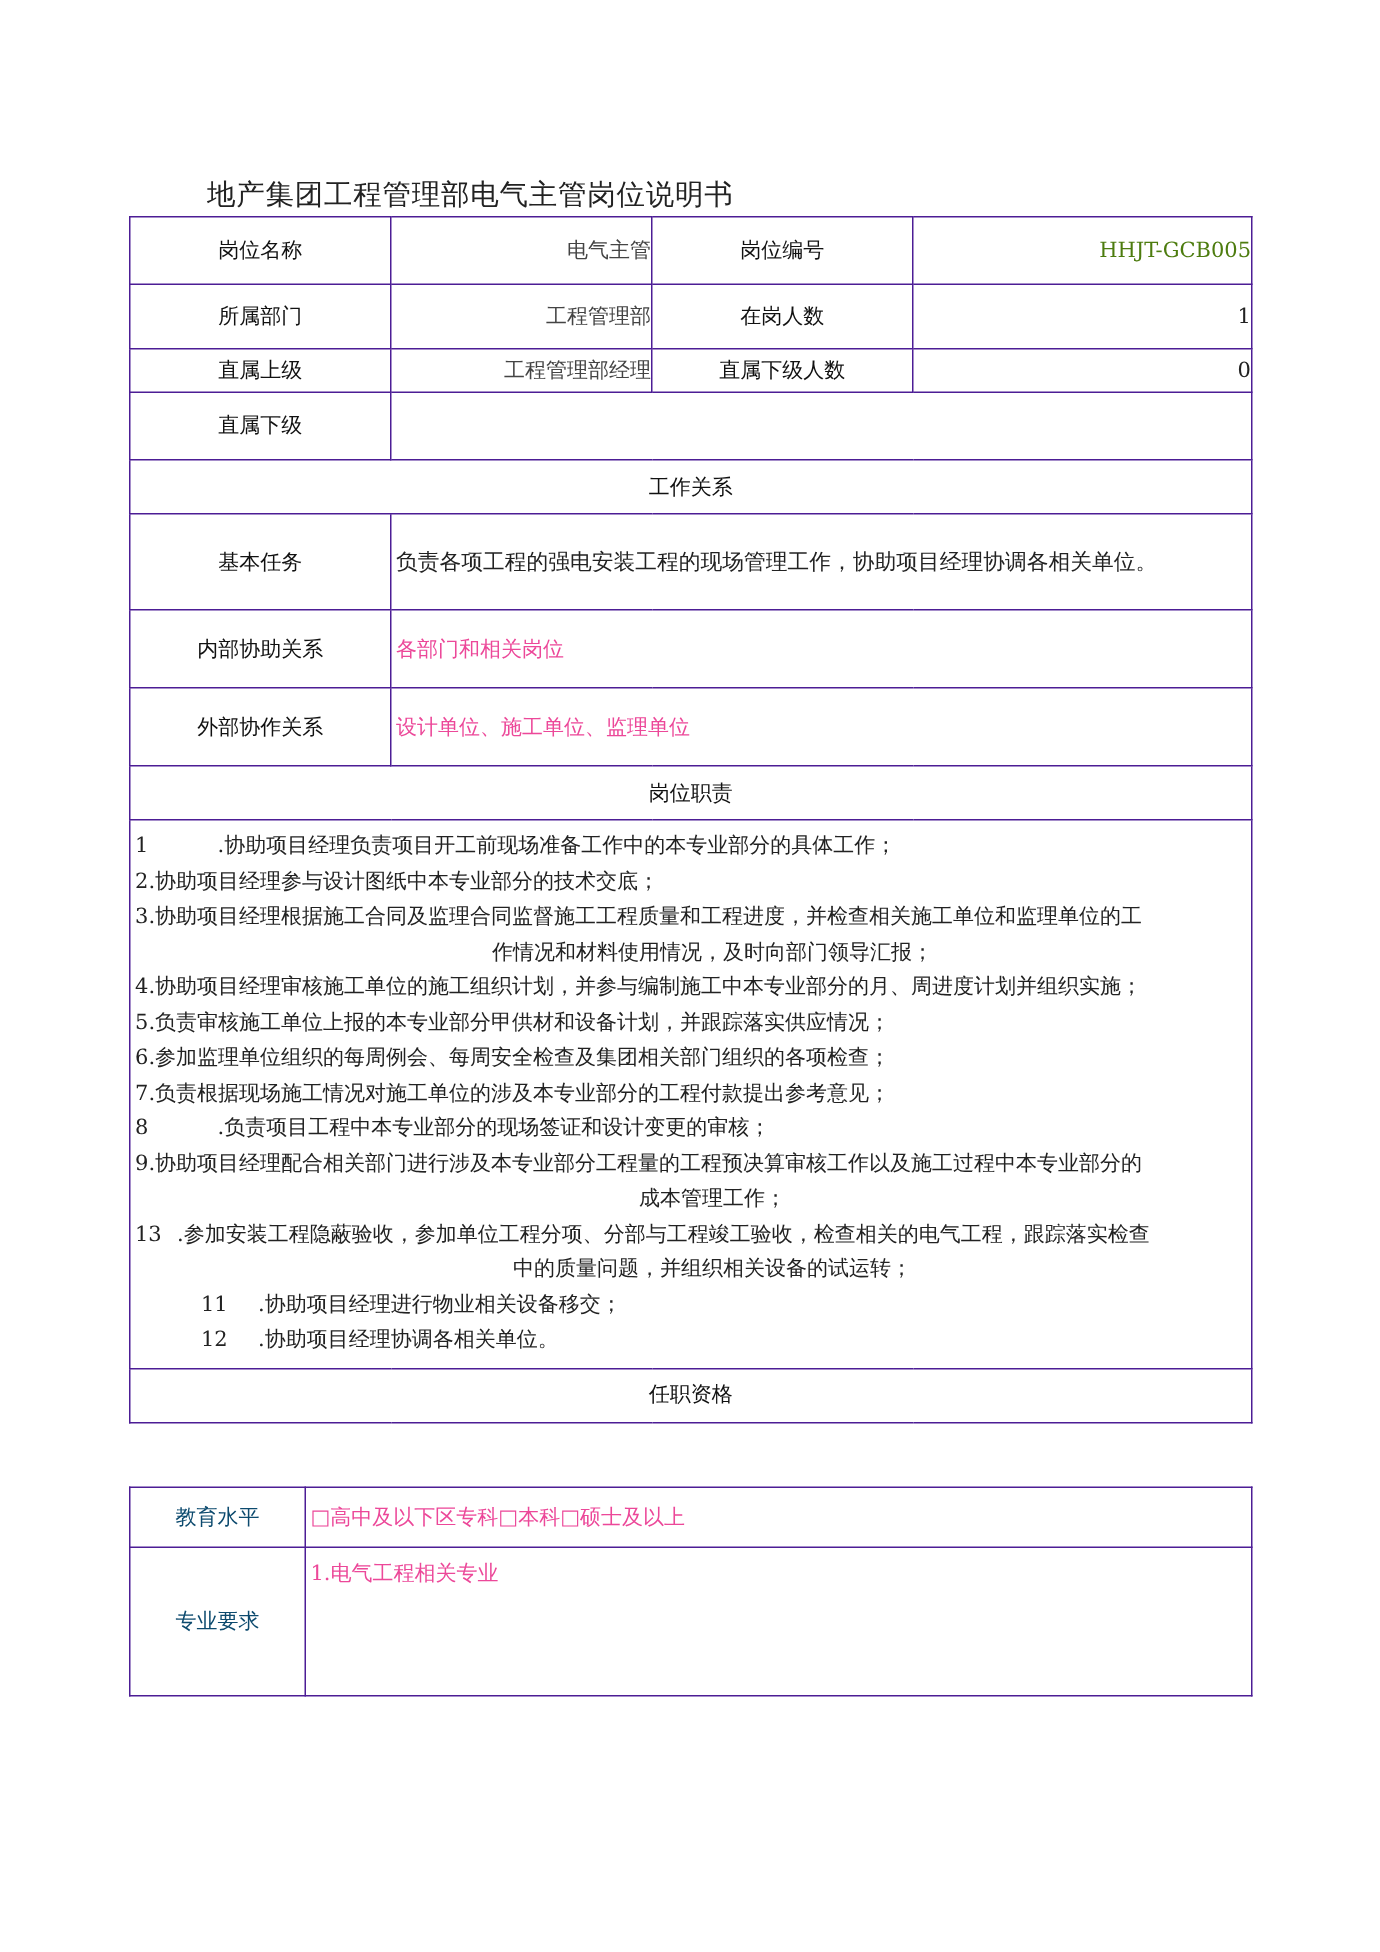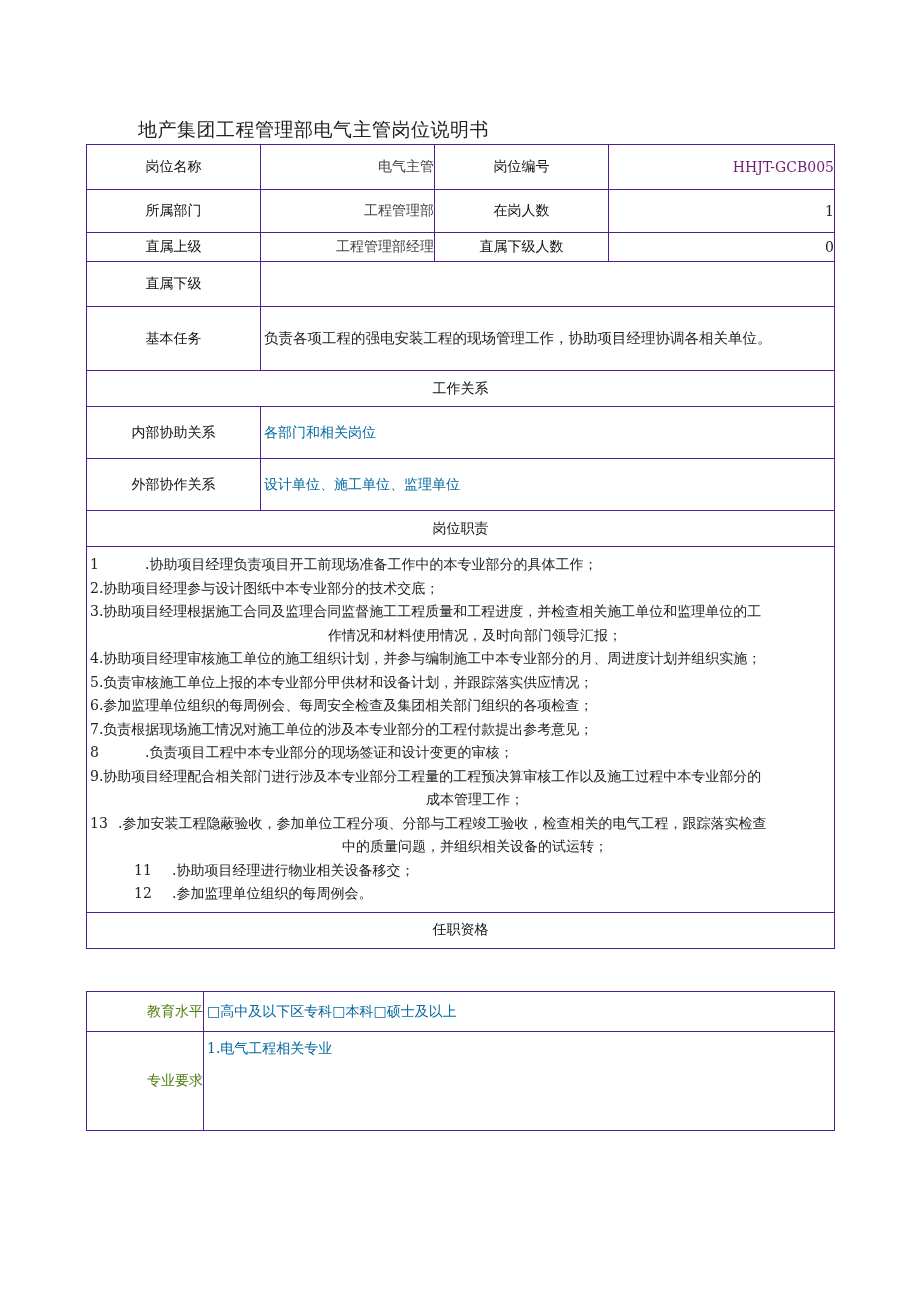--- a/index.html
+++ b/index.html
@@ -24,40 +24,40 @@
     }
     .lbl {
       text-align: center; font-family: "DejaVu Sans", "Liberation Sans", sans-serif;
       font-size: 15px; color: #111;
     }
     .val {
       text-align: right; color: #444;
       font-family: "DejaVu Serif", "Liberation Serif", serif; font-size: 14px;
     }
     .val-left {
-      text-align: left; padding-left: 3px !important; color: #0369a1;
+      text-align: left; padding-left: 3px !important; color: #ec4899;
       font-family: "DejaVu Serif", "Liberation Serif", serif; font-size: 14px;
     }
     .section {
       text-align: center; font-family: "DejaVu Sans", "Liberation Sans", sans-serif;
       font-size: 15px; color: #111;
     }
     .duties { padding: 6px 4px 6px 3px !important; vertical-align: top !important; }
     .duty {
       font-size: 14px; line-height: 23.5px; color: #222;
       font-family: "DejaVu Serif", "Liberation Serif", serif;
     }
     .duty .num { display: inline-block; }
     .duty .num.wide { width: 55px; }
     .duty .num.mid { width: 28px; }
     .duty .num.mid2 { width: 38px; margin-left: 44px; }
     .duty .cont { padding-left: 30px; display: block; text-align: center; }
     .qual-lbl {
-      text-align: right; font-family: Liberation Mono, monospace;
-      font-size: 14px; color: #4d7c0f;
+      text-align: center; font-family: Liberation Mono, monospace;
+      font-size: 14px; color: #0c4a6e;
     }
     .spec { vertical-align: top !important; padding: 8px 3px !important; }
   </style>
 </head>
 <body>
 
 <div class="page">
   <div class="doc-title">地产集团工程管理部电气主管岗位说明书</div>
 
   <table class="job">
@@ -65,44 +65,44 @@
       <col style="width:174px">
         <col style="width:174px">
         <col style="width:174px">
         <col style="width:226px">
     </colgroup>
     <tbody>
         <tr style="height:45px">
       <td class="lbl">岗位名称</td>
       <td class="val">电气主管</td>
       <td class="lbl">岗位编号</td>
-      <td class="val" style="color:#701a75">HHJT-GCB005</td>
+      <td class="val" style="color:#4d7c0f">HHJT-GCB005</td>
     </tr>
     <tr style="height:43px">
       <td class="lbl">所属部门</td>
       <td class="val">工程管理部</td>
       <td class="lbl">在岗人数</td>
       <td class="val" style="color:#222">1</td>
     </tr>
     <tr style="height:29px">
       <td class="lbl">直属上级</td>
       <td class="val">工程管理部经理</td>
       <td class="lbl">直属下级人数</td>
       <td class="val" style="color:#222">0</td>
     </tr>
     <tr style="height:45px">
       <td class="lbl">直属下级</td>
       <td colspan="3" class="val-left"></td>
     </tr>
+    <tr style="height:36px">
+      <td colspan="4" class="section">工作关系</td>
+    </tr>
     <tr style="height:64px">
       <td class="lbl">基本任务</td>
       <td colspan="3" class="val-left" style="color:#222;font-size:14.5px">负责各项工程的强电安装工程的现场管理工作，协助项目经理协调各相关单位。</td>
-    </tr>
-    <tr style="height:36px">
-      <td colspan="4" class="section">工作关系</td>
     </tr>
     <tr style="height:52px">
       <td class="lbl">内部协助关系</td>
       <td colspan="3" class="val-left">各部门和相关岗位</td>
     </tr>
     <tr style="height:52px">
       <td class="lbl">外部协作关系</td>
       <td colspan="3" class="val-left">设计单位、施工单位、监理单位</td>
     </tr>
     <tr style="height:36px">
@@ -114,21 +114,21 @@
         <div class="duty"><span class="num">2</span><span>.协助项目经理参与设计图纸中本专业部分的技术交底；</span></div>
         <div class="duty"><span class="num">3</span><span>.协助项目经理根据施工合同及监理合同监督施工工程质量和工程进度，并检查相关施工单位和监理单位的工</span><span class="cont">作情况和材料使用情况，及时向部门领导汇报；</span></div>
         <div class="duty"><span class="num">4</span><span>.协助项目经理审核施工单位的施工组织计划，并参与编制施工中本专业部分的月、周进度计划并组织实施；</span></div>
         <div class="duty"><span class="num">5</span><span>.负责审核施工单位上报的本专业部分甲供材和设备计划，并跟踪落实供应情况；</span></div>
         <div class="duty"><span class="num">6</span><span>.参加监理单位组织的每周例会、每周安全检查及集团相关部门组织的各项检查；</span></div>
         <div class="duty"><span class="num">7</span><span>.负责根据现场施工情况对施工单位的涉及本专业部分的工程付款提出参考意见；</span></div>
         <div class="duty"><span class="num wide">8</span><span>.负责项目工程中本专业部分的现场签证和设计变更的审核；</span></div>
         <div class="duty"><span class="num">9</span><span>.协助项目经理配合相关部门进行涉及本专业部分工程量的工程预决算审核工作以及施工过程中本专业部分的</span><span class="cont">成本管理工作；</span></div>
         <div class="duty"><span class="num mid">13</span><span>.参加安装工程隐蔽验收，参加单位工程分项、分部与工程竣工验收，检查相关的电气工程，跟踪落实检查</span><span class="cont">中的质量问题，并组织相关设备的试运转；</span></div>
         <div class="duty"><span class="num mid2">11</span><span>.协助项目经理进行物业相关设备移交；</span></div>
-        <div class="duty"><span class="num mid2">12</span><span>.参加监理单位组织的每周例会。</span></div>
+        <div class="duty"><span class="num mid2">12</span><span>.协助项目经理协调各相关单位。</span></div>
       </td>
     </tr>
     <tr style="height:36px">
       <td colspan="4" class="section">任职资格</td>
     </tr>
   </tbody>
     </table>
 
   <table class="job" style="top:991px">
     <colgroup>

